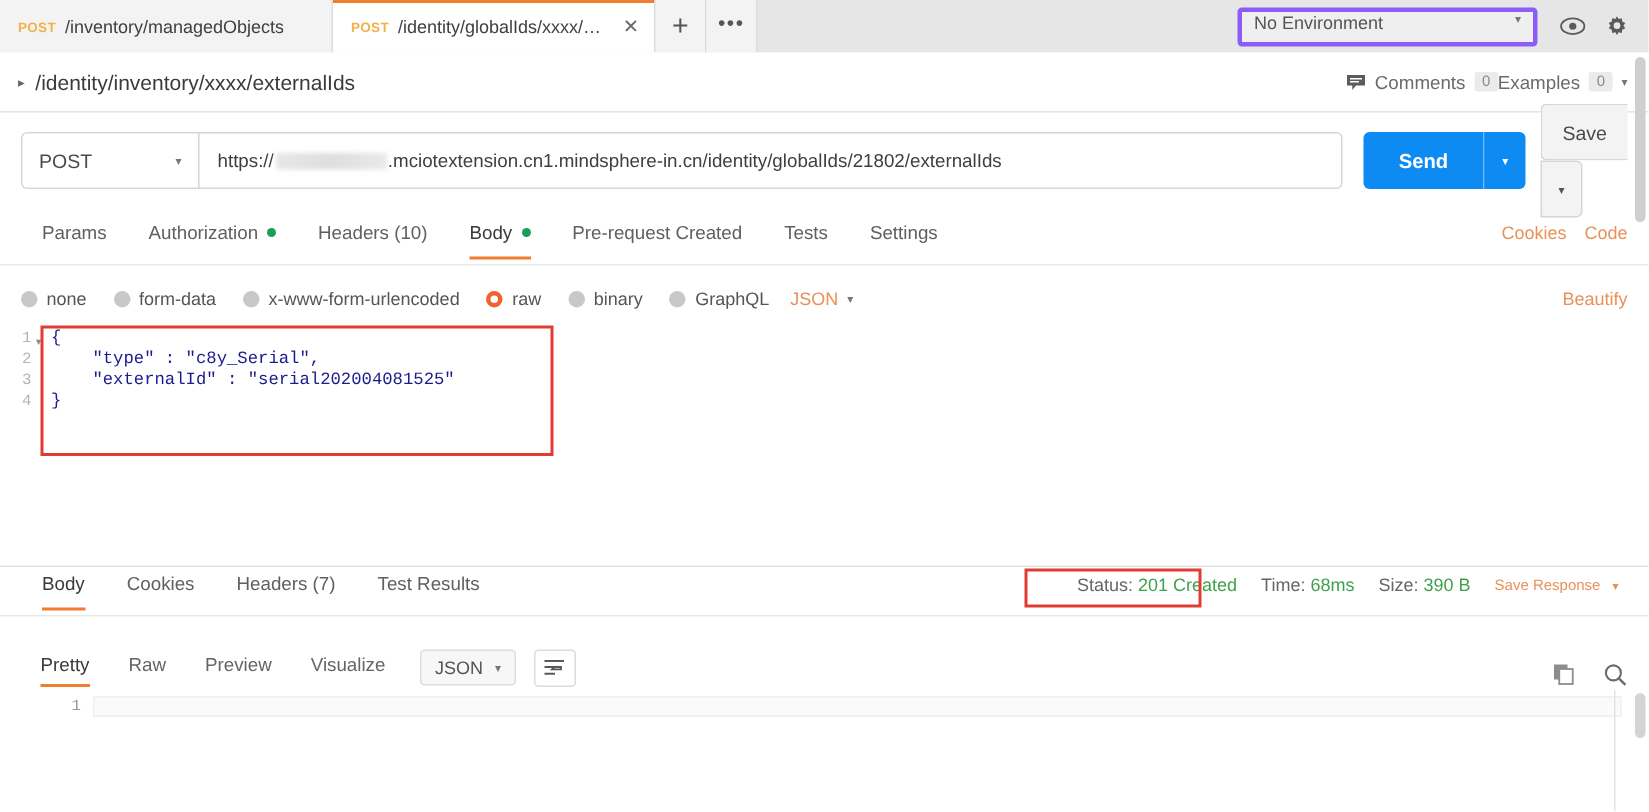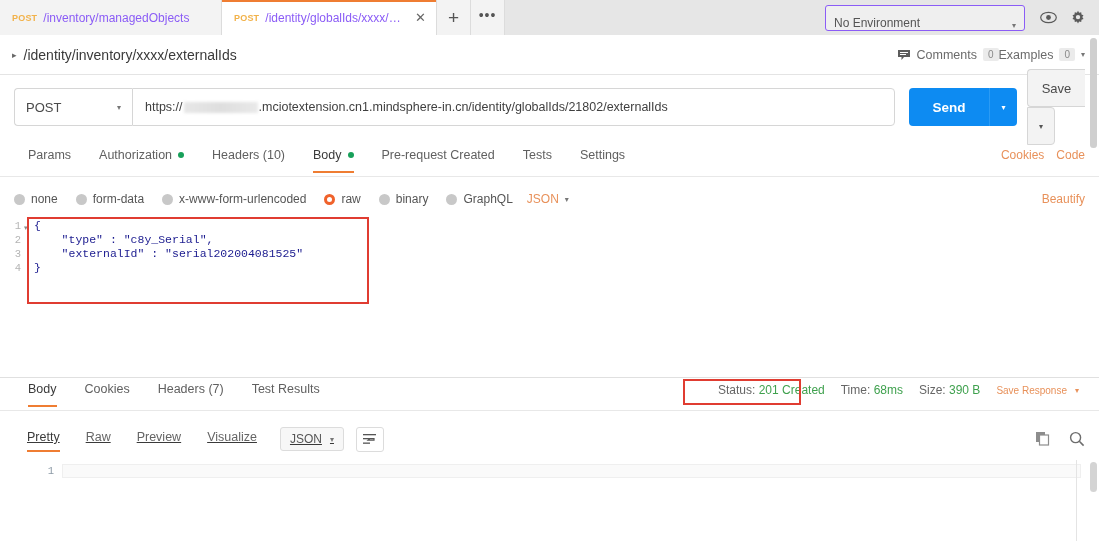--- a/index.html
+++ b/index.html
@@ -31,21 +31,21 @@
   .req-tab.active { background: #ffffff; }
   .req-tab.active:before {
     content:""; position:absolute; left:0; right:0; top:0; height:2px;
     background: #ef7d32;
   }
   .tab-method {
     font-size: 9px; font-weight: bold; letter-spacing: .2px;
     color: #f2b24a; flex: none;
   }
   .tab-name {
-    font-size: 12px; color: #8b5cf6;
+    font-size: 12px; color: #404040;
     white-space: nowrap; overflow: hidden; text-overflow: ellipsis;
   }
   .tab-close {
     font-size: 13px; color: #666; line-height: 1; flex: none;
     margin-left: 4px; cursor: pointer;
   }
   .tab-btn {
     display:flex; align-items:center; justify-content:center;
     width: 34px; background: #f3f3f3; border-right:1px solid #dcdcdc;
     color:#555; cursor:pointer;
@@ -53,22 +53,22 @@
   .tab-btn.plus { font-size: 19px; font-weight: 300; color:#555; }
   .tab-btn.more { font-size: 14px; letter-spacing:1px; padding-bottom:5px; }
   .tabstrip-filler { flex:1; background:#e6e6e6; }
 
   .env-area {
     display:flex; align-items:center; gap:0; background:#e6e6e6;
     padding-right: 6px;
   }
   .env-select {
     width: 200px; height: 26px; background:#efefef;
-    border:1px solid #8b5cf6; border-radius:3px;
-    display:flex; align-items:flex-end; justify-content:space-between;
+    border:3px solid #8b5cf6; border-radius:3px;
+    display:flex; align-items:flex-start; justify-content:space-between;
     padding: 0 8px; color:#555; font-size:12px; cursor:pointer;
     margin-right: 8px;
   }
   .icon-btn {
     width:30px; height:26px; display:flex; align-items:center; justify-content:center;
     cursor:pointer; color:#5a5a5a;
   }
 
   
   .crumb-row {
@@ -213,23 +213,22 @@
   .meta-item b { font-weight:normal; color:#3fa14e; }
   .anno-box-status {
     position:absolute; left:683px; top:379px; width:118px; height:26px;
     border:2px solid #e03c31; pointer-events:none;
   }
   .save-resp { color:#e8915a; font-size:10px; cursor:pointer; margin-right:8px; }
   .resp-divline { position:absolute; left:0; top:410px; width:1099px; height:1px; background:#e8e8e8; }
 
   .viewer-row {
     position:absolute; left:0; top:420px; width:1099px; height:38px;
-    display:flex; align-items:center; justify-content:space-between;
+    display:flex; align-items:flex-end; justify-content:space-between;
     padding: 0 14px;
-    text-decoration: underline;
   }
   .viewer-left { display:flex; align-items:center; gap:0; }
   .vtab {
     position:relative; font-size:12.5px; color:#656565; padding: 4px 13px 8px 13px; cursor:pointer;
   }
   .vtab.active { color:#3a3a3a; }
   .vtab.active:after {
     content:""; position:absolute; left:13px; right:13px; bottom:0; height:2px; background:#ef7d32;
   }
   .fmt-sel {

